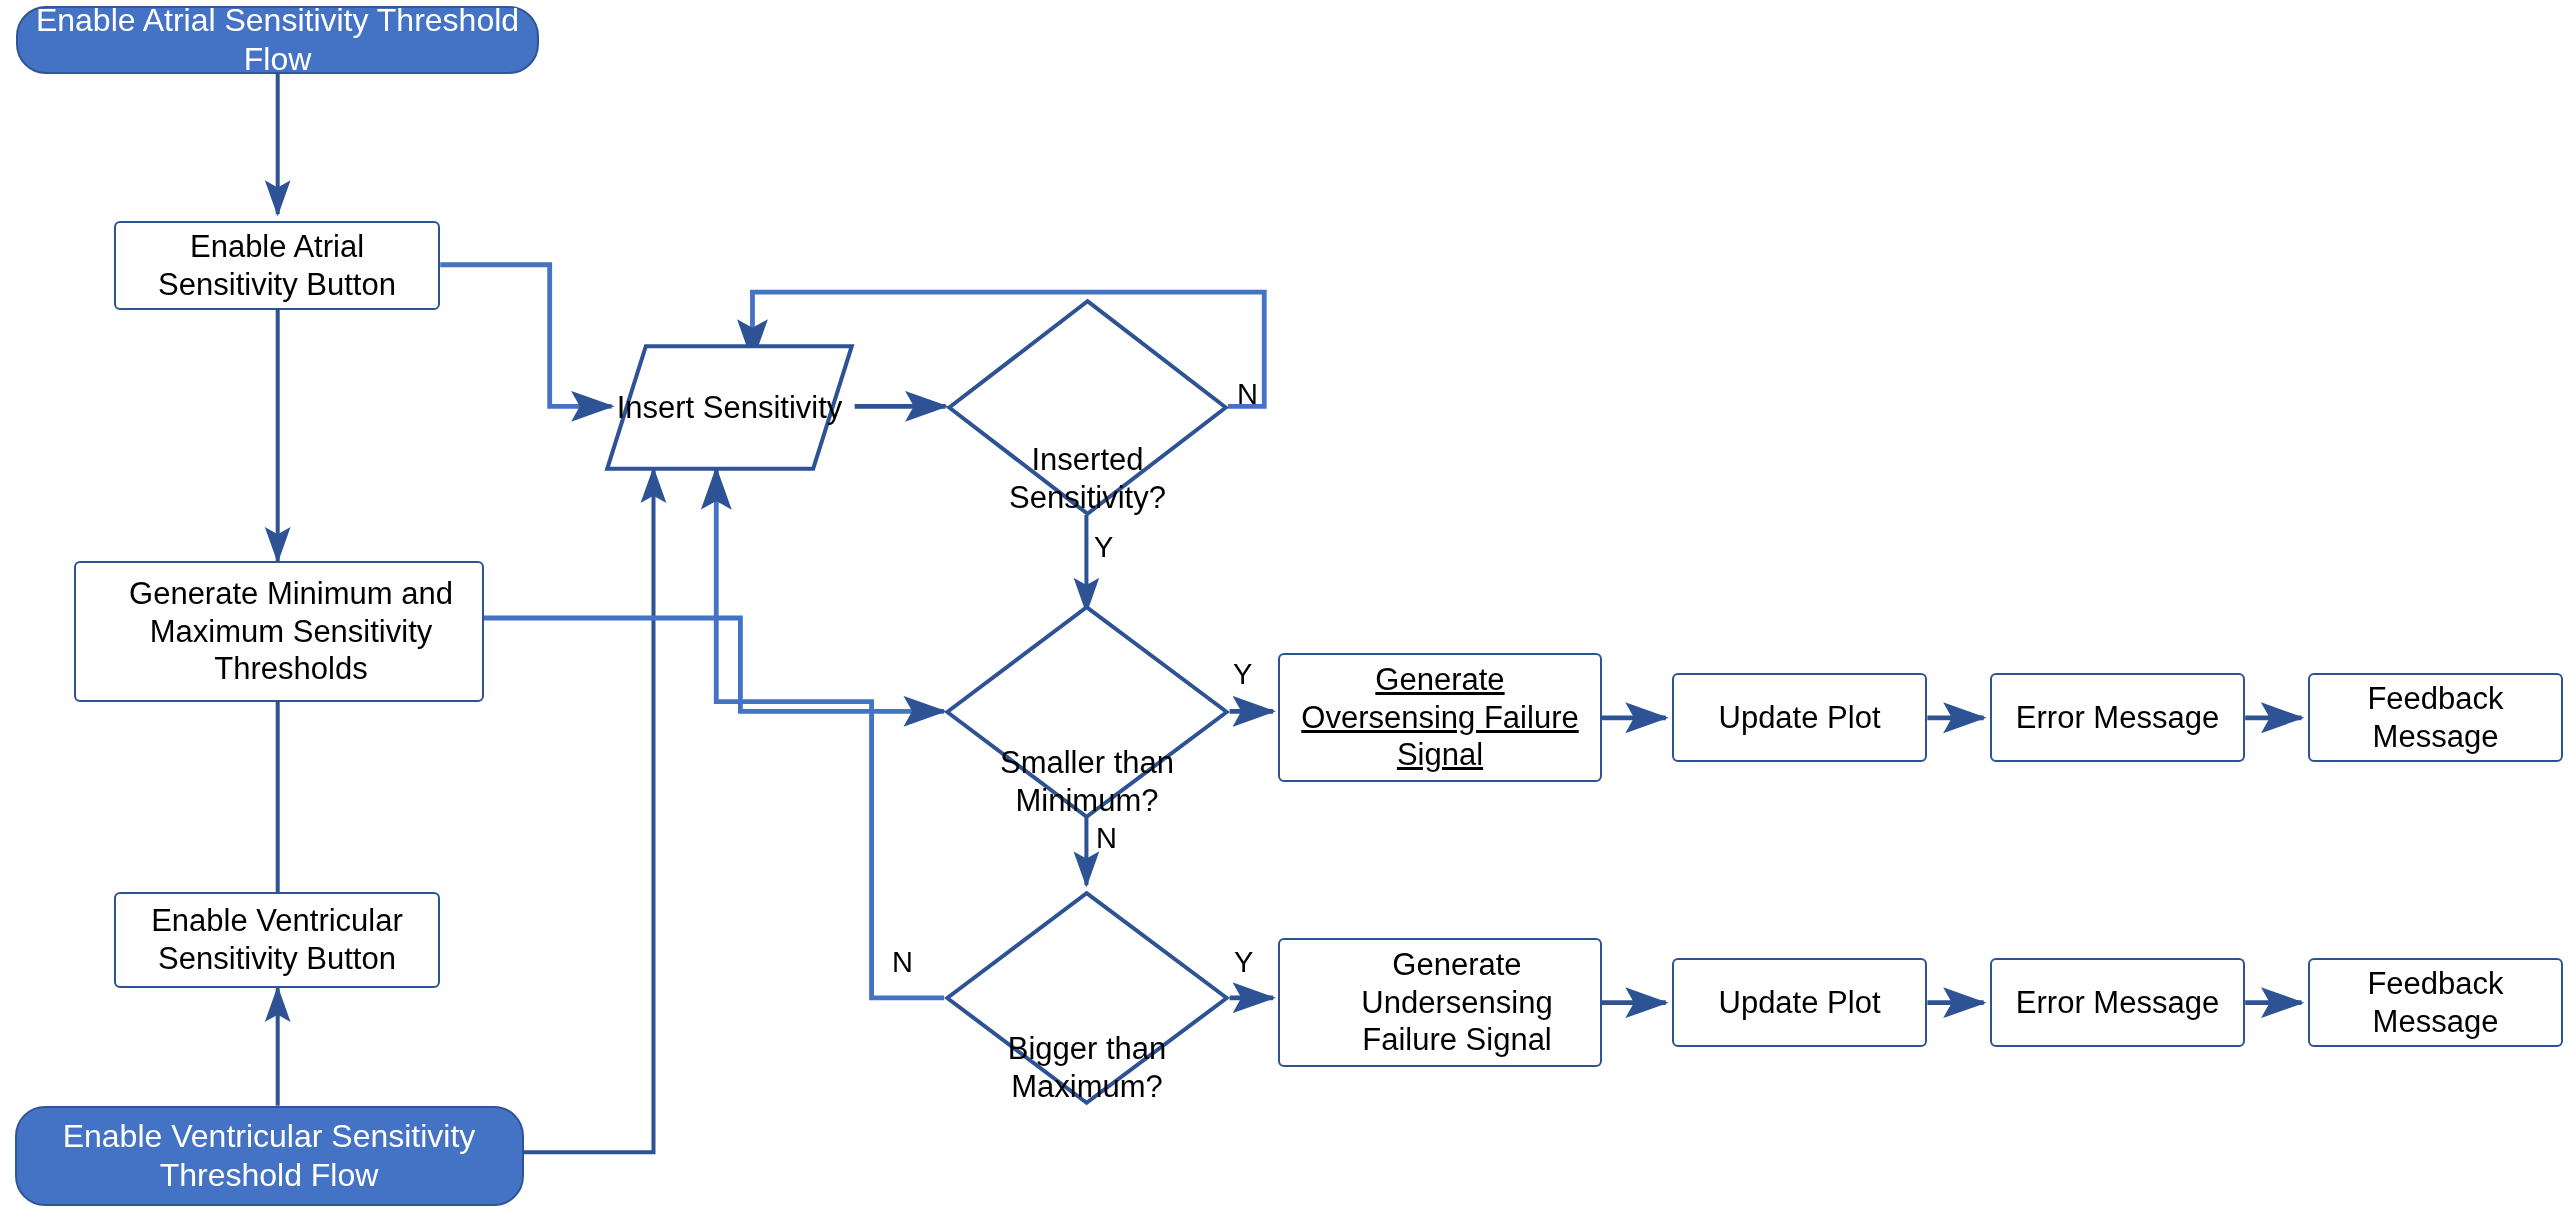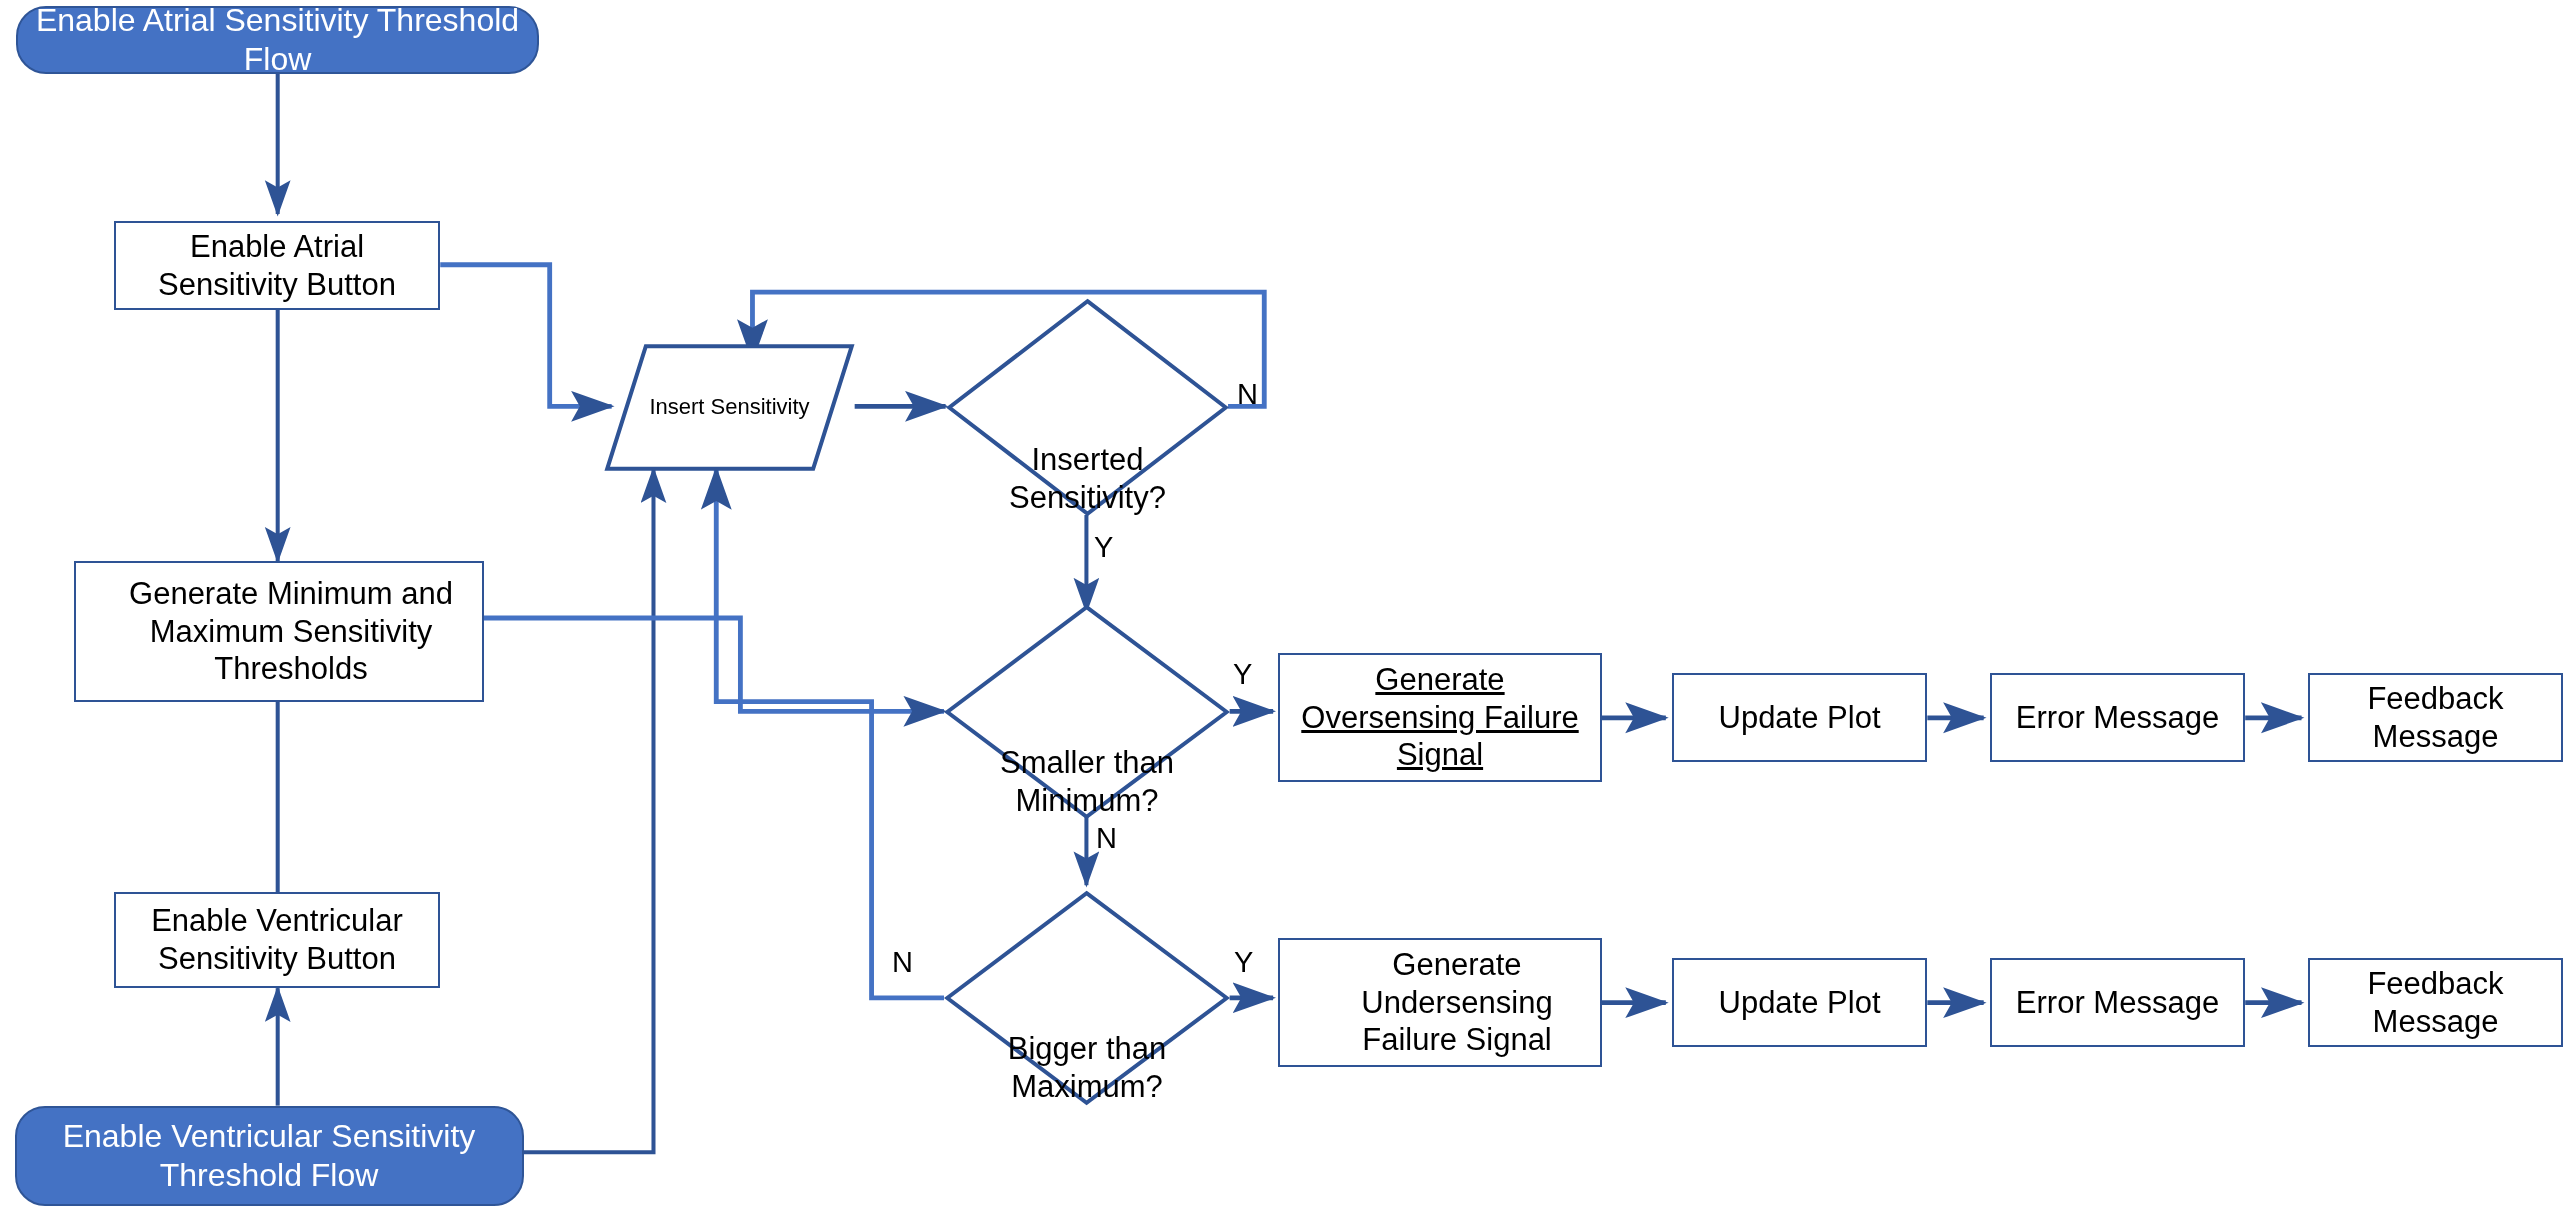--- a/index.html
+++ b/index.html
@@ -27,20 +27,21 @@
   .node {
     position: absolute;
     box-sizing: border-box;
     display: flex;
     align-items: center;
     justify-content: center;
     text-align: center;
     line-height: 1.22;
     color: #000000;
     z-index: 5;
+    border-radius: 6px;
   }
   .node .lbl {
     display: block;
     width: 100%;
     padding: 0 4.8px;
   }
   
   .term {
     background: #4472C4;
     border: 2.4px solid #2F5597;
@@ -50,21 +51,21 @@
   }
   
   .proc {
     background: #ffffff;
     border: 2.4px solid #2E5395;
     font-size: 31px;
   }
   
   .io {
     background: transparent;
-    font-size: 22px;
+    font-size: 31px;
   }
   .io .shape {
     position: absolute;
     left: 0;
     top: 0;
     width: 100%;
     height: 100%;
     z-index: -1;
   }
   

